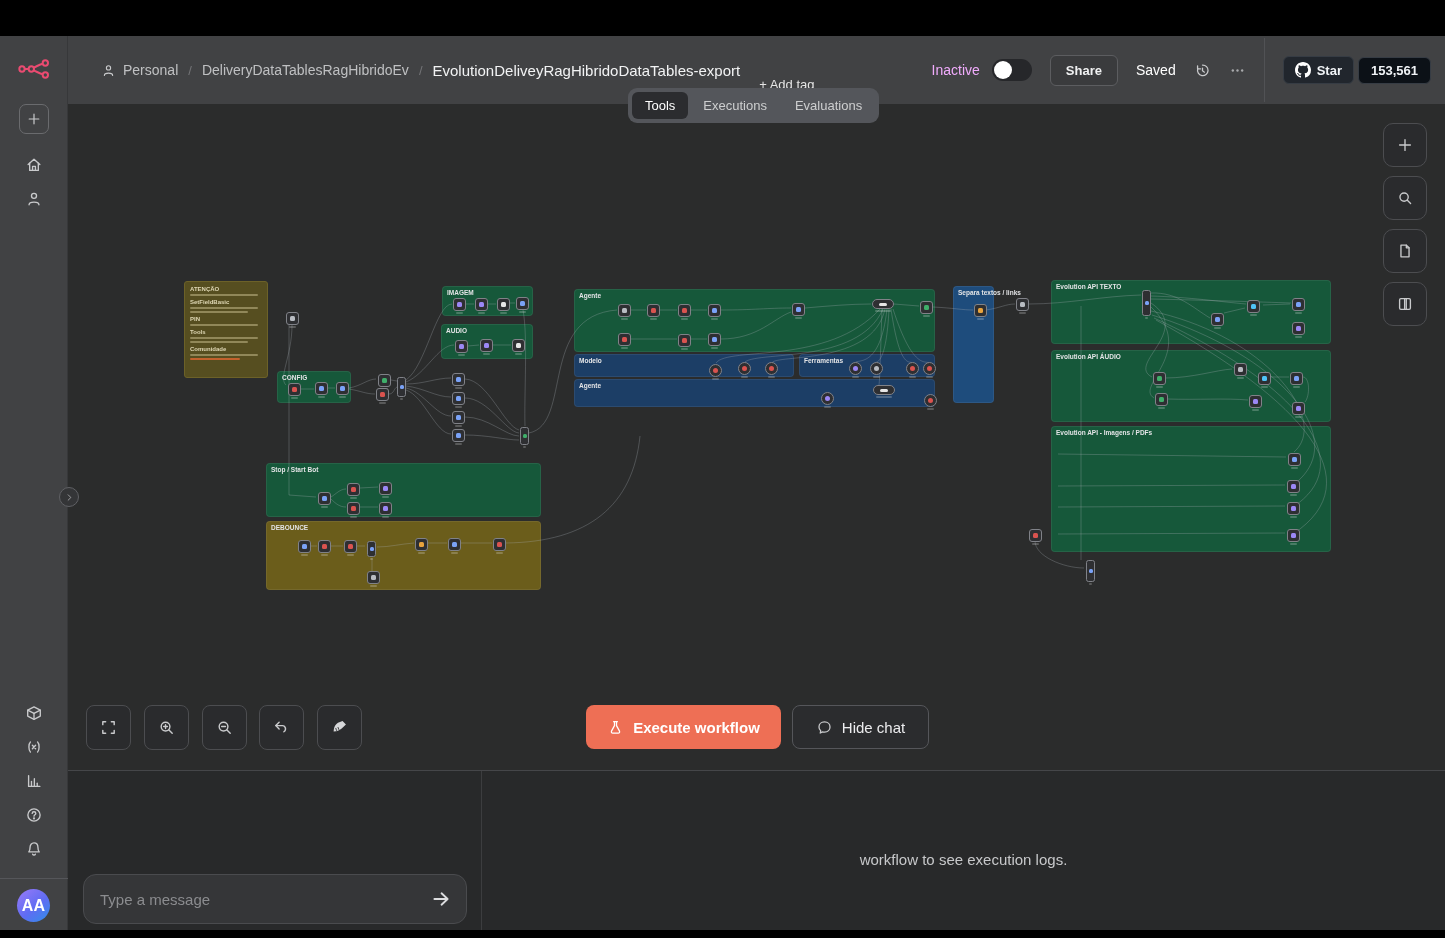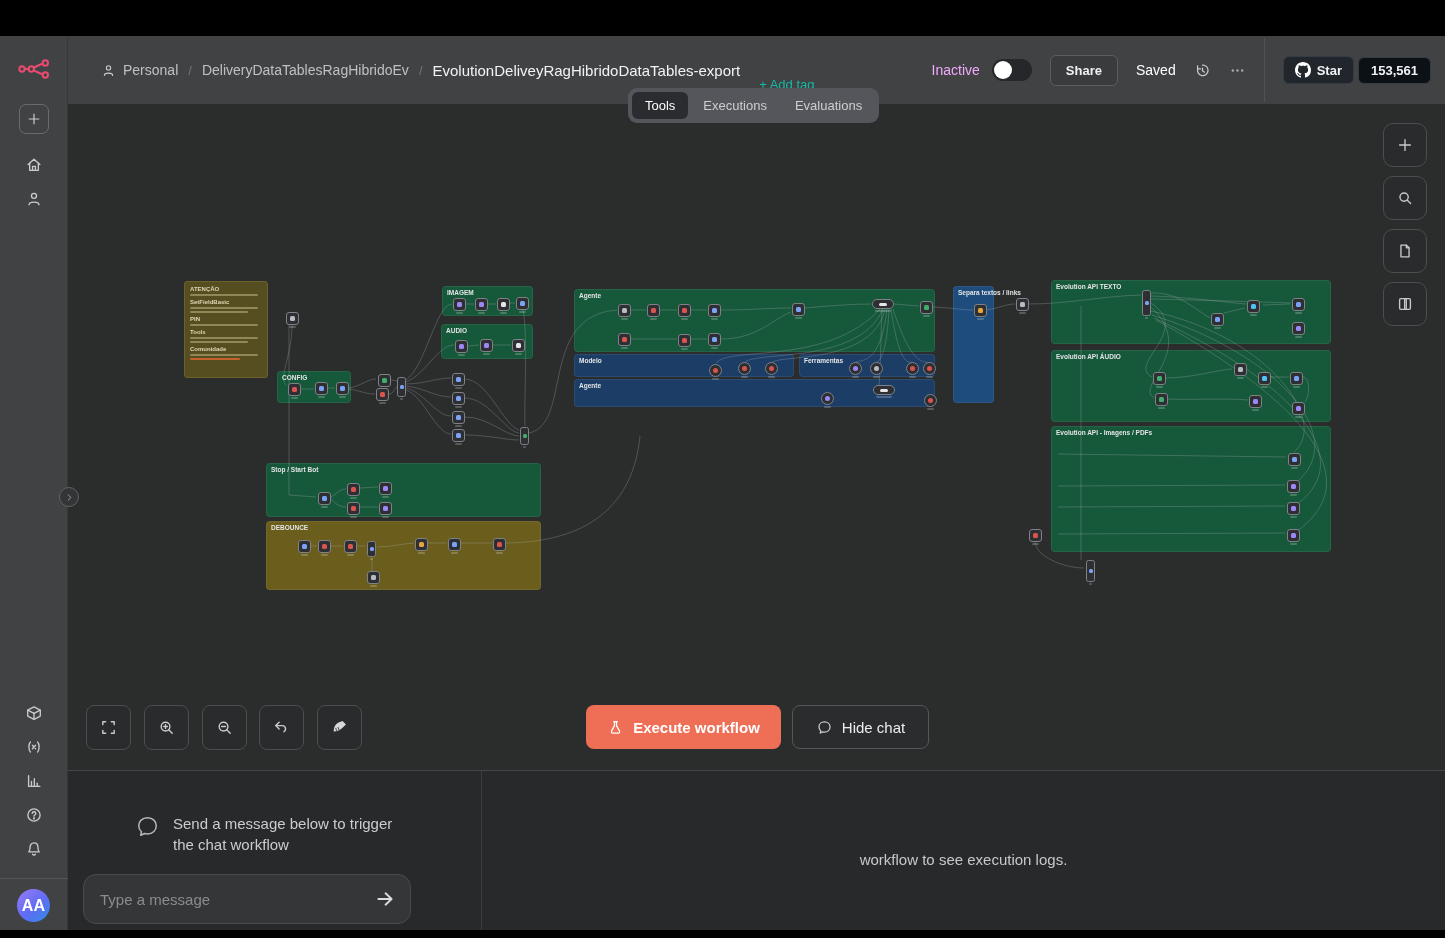--- a/index.html
+++ b/index.html
@@ -26,21 +26,21 @@
   .avatar { width:33px; height:33px; border-radius:50%; margin-bottom:8px;
             background:linear-gradient(140deg,#9a7bf7 0%,#5f6cf3 55%,#2f8fe8 100%);
             color:#fff; font-size:16px; font-weight:700; display:flex; align-items:center; justify-content:center; letter-spacing:.3px; }
   svg.ic { stroke:#c9cacc; fill:none; stroke-width:1.5; stroke-linecap:round; stroke-linejoin:round; }
 
   
   .crumbs { display:flex; align-items:center; gap:10px; margin-left:33px; white-space:nowrap; }
   .crumb  { color:#bfc0c2; font-size:14px; cursor:pointer; display:flex; align-items:center; gap:7px; }
   .crumb-sep { color:#737477; font-size:13px; }
   .wf-title { color:#f2f3f4; font-size:15px; cursor:text; }
-  .add-tag { color:#14b8a6; font-size:13px; margin-left:9px; cursor:pointer;margin-top:28px; }
+  .add-tag { color:#e5e5e5; font-size:13px; margin-left:9px; cursor:pointer;margin-top:28px; }
   .hdr-right { margin-left:auto; display:flex; align-items:center; gap:18px; padding-right:14px; }
   .inactive-lbl { color:#f0abfc; font-size:14px; }
   .toggle { width:40px; height:22px; border-radius:11px; background:#26272a; position:relative; cursor:pointer; margin-left:-6px; }
   .toggle .knob { position:absolute; left:2px; top:2px; width:18px; height:18px; border-radius:50%; background:#fff; }
   .share-btn { background:#3a3b3d; border:1px solid #5c5d60; border-radius:6px; color:#f0f1f2;
                font-size:13px; font-weight:700; padding:7px 15px; cursor:pointer; }
   .saved { color:#ffffff; font-size:14px; }
   .hdr-icbtn { background:none; border:none; cursor:pointer; display:flex; align-items:center; }
   .hdr-div { width:1px; height:64px; background:#515255; }
   .gh { display:flex; align-items:center; gap:4px; }
@@ -97,21 +97,21 @@
   .panels { position:absolute; left:68px; top:770px; width:1377px; height:160px; display:flex; z-index:15;
             background:#28292a; border-top:1px solid #454649; }
   .chat-panel { width:414px; border-right:1px solid #3c3d3f; position:relative; }
   .logs-panel { flex:1; position:relative; }
   .panel-head { height:30px; background:#2d2e30; border-bottom:1px solid #3e3f41; display:flex;
                 align-items:center; padding:0 16px; }
   .panel-title { color:#e8e9ea; font-size:13px; font-weight:700; }
   .session { margin-left:auto; color:#9d9ea1; font-size:12.5px; }
   .chat-empty { position:absolute; left:66px; top:42px; display:flex; gap:12px; align-items:flex-start; }
   .chat-empty .txt { color:#cbccce; font-size:15px; line-height:1.42; }
-  .chat-input-wrap { position:absolute; left:15px; top:103px; width:328px; height:50px; background:#353638;
+  .chat-input-wrap { position:absolute; left:15px; top:103px; width:384px; height:50px; background:#353638;
                      border:1px solid #4a4b4e; border-radius:13px; display:flex; align-items:center; }
   .chat-input { flex:1; background:transparent; border:none; outline:none; color:#e4e5e7; font-size:15px;
                 padding:0 16px; font-family:inherit; }
   .chat-input::placeholder { color:#8b8c8f; }
   .send-btn { background:none; border:none; cursor:pointer; padding:0 14px; display:flex; align-items:center; }
   .logs-head-icons { margin-left:auto; display:flex; gap:18px; align-items:center; }
   .logs-empty { position:absolute; left:0; right:0; top:78px; text-align:center; color:#c7c8ca; font-size:15px; line-height:1.42; }
 </style>
 </head>
 <body>
@@ -675,29 +675,20 @@
 </button>
 <button class="hide-chat-btn">
   <svg class="ic" width="17" height="17" viewBox="0 0 20 20">
     <path d="M10 3.5 C6 3.5 3.5 6.3 3.5 9.5 C3.5 11.2 4.3 12.8 5.5 13.9 L5 16.5 L7.8 15.2 C8.5 15.4 9.2 15.5 10 15.5 C14 15.5 16.5 12.7 16.5 9.5 C16.5 6.3 14 3.5 10 3.5 Z"></path>
   </svg>
   <span>Hide chat</span>
 </button>
 
 <div class="panels">
   <div class="chat-panel">
-    <div class="chat-empty">
-      <svg class="ic" width="27" height="27" viewBox="0 0 20 20" style="stroke:#b7b8ba; stroke-width:1.1">
-        <path d="M10 3.5 C6 3.5 3.5 6.3 3.5 9.5 C3.5 11.2 4.3 12.8 5.5 13.9 L5 16.5 L7.8 15.2 C8.5 15.4 9.2 15.5 10 15.5 C14 15.5 16.5 12.7 16.5 9.5 C16.5 6.3 14 3.5 10 3.5 Z"></path>
-      </svg>
-      <div class="txt">
-        <div>Send a message below to trigger</div>
-        <div>the chat workflow</div>
-      </div>
-    </div>
     <div class="chat-input-wrap">
       <input class="chat-input" type="text" placeholder="Type a message" style="">
       <button class="send-btn">
         <svg class="ic" width="22" height="22" viewBox="0 0 20 20" style="stroke:#dcdddf; stroke-width:1.7">
           <path d="M4 10 H15.5"></path>
             <path d="M10.5 4.8 L16 10 L10.5 15.2"></path>
         </svg>
       </button>
     </div>
   </div>

